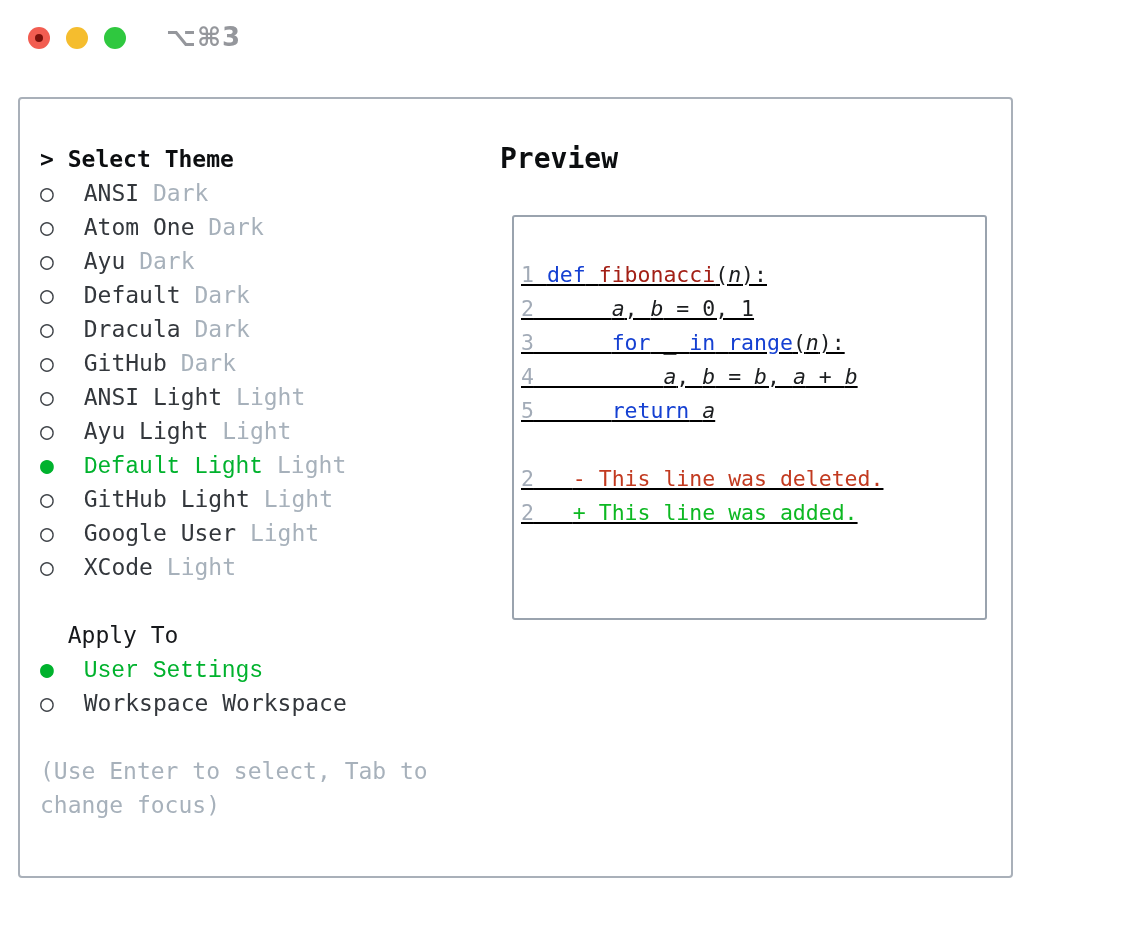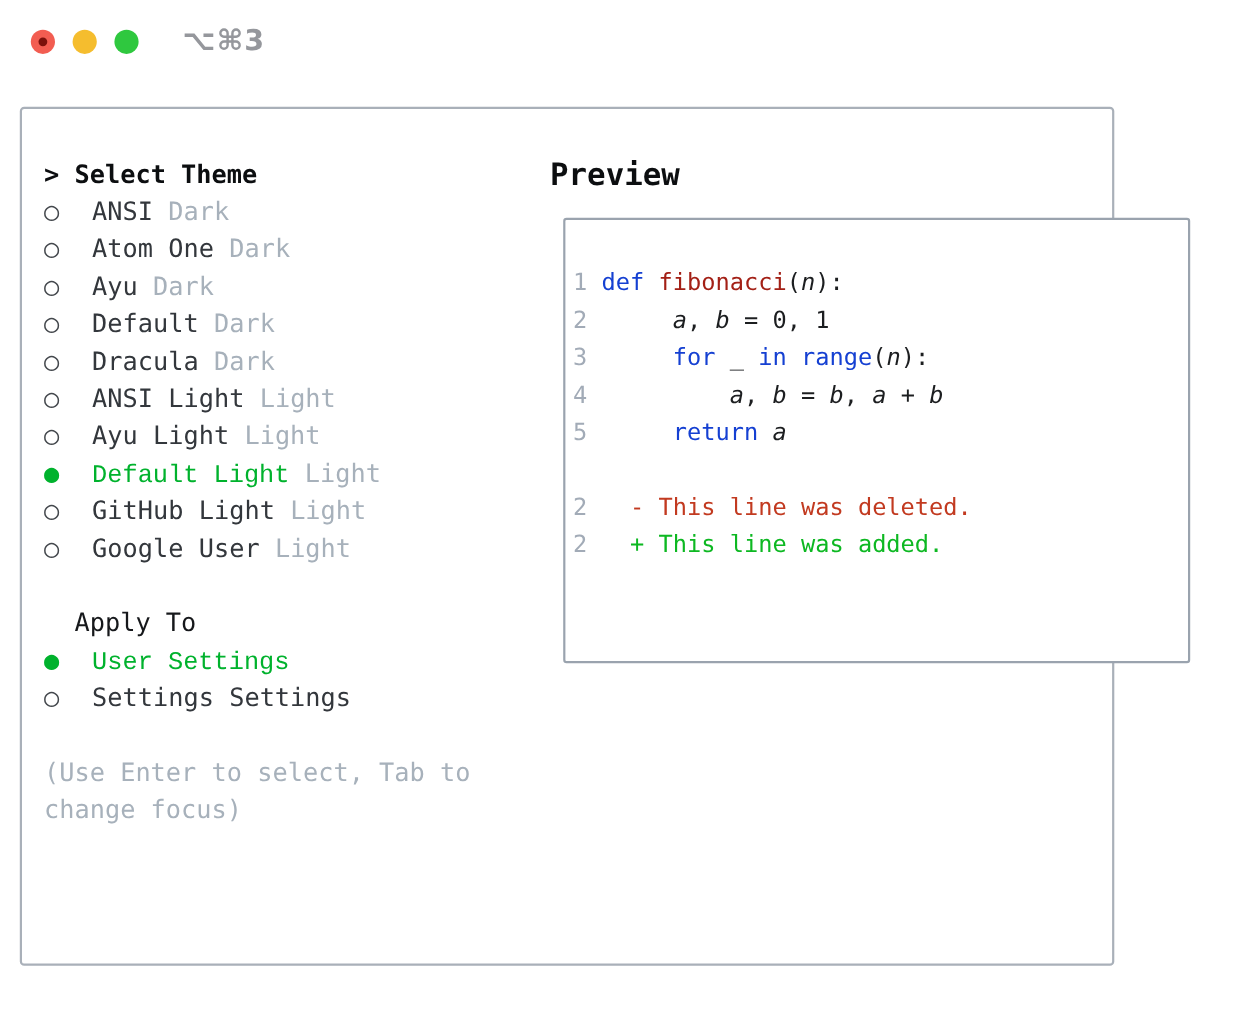--- a/index.html
+++ b/index.html
@@ -36,22 +36,22 @@
   .row.selected .name{color:var(--green);font-family:Liberation Mono, monospace;}
   .row .sfx{color:var(--muted);}
   .hdr{color:var(--header);font-weight:bold;}
   .hdr .prefix{font-weight:bold;color:var(--header);}
   .applyhdr{margin-top:34px;color:#16181b;padding-left:2ch;}
   .help{margin-top:34px;color:var(--muted);}
   .listrow{cursor:pointer;}
   
   .pvtitle{position:absolute;left:480px;top:43px;font-size:28px;line-height:34px;
            font-weight:bold;color:var(--header);}
-  .pvbox{position:absolute;left:492px;top:99px;width:570px;height:405px;
-         border:2px solid var(--box-border);border-radius:3px;background:#fff;}
+  .pvbox{position:absolute;left:492px;top:116px;width:475px;height:405px;
+         border:2px solid var(--box-border);border-radius:3px;background:#fff;text-decoration:underline;}
   .code{padding:41px 4px 0 7px;font-size:21.5px;line-height:34px;color:var(--plain);}
   .cl{height:34px;white-space:pre;}
   .tok-ln{color:var(--ln);}
   .tok-kw{color:var(--blue);}
   .tok-fn{color:var(--fnred);}
   .tok-var{font-style:italic;color:var(--plain);}
   .tok-pl{color:var(--plain);}
   .tok-ctx{color:var(--ctx);}
   .tok-del{color:var(--del);}
   .tok-add{color:var(--add);}
@@ -76,32 +76,34 @@
 
     <div class="leftcol">
       <div class="row hdr"><span class="prefix">&gt;</span><span> </span><span>Select Theme</span></div>
 
       <div id="theme-list">
           <div class="row listrow"><span class="mk-open">○</span><span class=""> </span><span class="name">ANSI</span><span class=""> </span><span class="sfx">Dark</span></div>
           <div class="row listrow"><span class="mk-open">○</span><span class=""> </span><span class="name">Atom One</span><span class=""> </span><span class="sfx">Dark</span></div>
           <div class="row listrow"><span class="mk-open">○</span><span class=""> </span><span class="name">Ayu</span><span class=""> </span><span class="sfx">Dark</span></div>
           <div class="row listrow"><span class="mk-open">○</span><span class=""> </span><span class="name">Default</span><span class=""> </span><span class="sfx">Dark</span></div>
           <div class="row listrow"><span class="mk-open">○</span><span class=""> </span><span class="name">Dracula</span><span class=""> </span><span class="sfx">Dark</span></div>
+          <div class="row listrow"><span class="mk-open">○</span><span class=""> </span><span class="name">GitHub</span><span class=""> </span><span class="sfx">Dark</span></div>
           <div class="row listrow"><span class="mk-open">○</span><span class=""> </span><span class="name">ANSI Light</span><span class=""> </span><span class="sfx">Light</span></div>
           <div class="row listrow"><span class="mk-open">○</span><span class=""> </span><span class="name">Ayu Light</span><span class=""> </span><span class="sfx">Light</span></div>
           <div class="row listrow selected"><span class="mk-sel">●</span><span class=""> </span><span class="name">Default Light</span><span class=""> </span><span class="sfx">Light</span></div>
           <div class="row listrow"><span class="mk-open">○</span><span class=""> </span><span class="name">GitHub Light</span><span class=""> </span><span class="sfx">Light</span></div>
           <div class="row listrow"><span class="mk-open">○</span><span class=""> </span><span class="name">Google User</span><span class=""> </span><span class="sfx">Light</span></div>
+          <div class="row listrow"><span class="mk-open">○</span><span class=""> </span><span class="name">XCode</span><span class=""> </span><span class="sfx">Light</span></div>
         </div>
 
       <div class="row applyhdr">Apply To</div>
 
       <div id="apply-list">
           <div class="row listrow selected"><span class="mk-sel">●</span><span class=""> </span><span class="name">User Settings</span></div>
-          <div class="row listrow"><span class="mk-open">○</span><span class=""> </span><span class="name">Settings Settings</span></div>
+          <div class="row listrow"><span class="mk-open">○</span><span class=""> </span><span class="name">Workspace Workspace</span></div>
         </div>
 
       <div id="help-text" class="help">
           <div class="row">(Use Enter to select, Tab to</div>
           <div class="row">change focus)</div>
         </div>
     </div>
 
     <div class="pvtitle">Preview</div>
 

